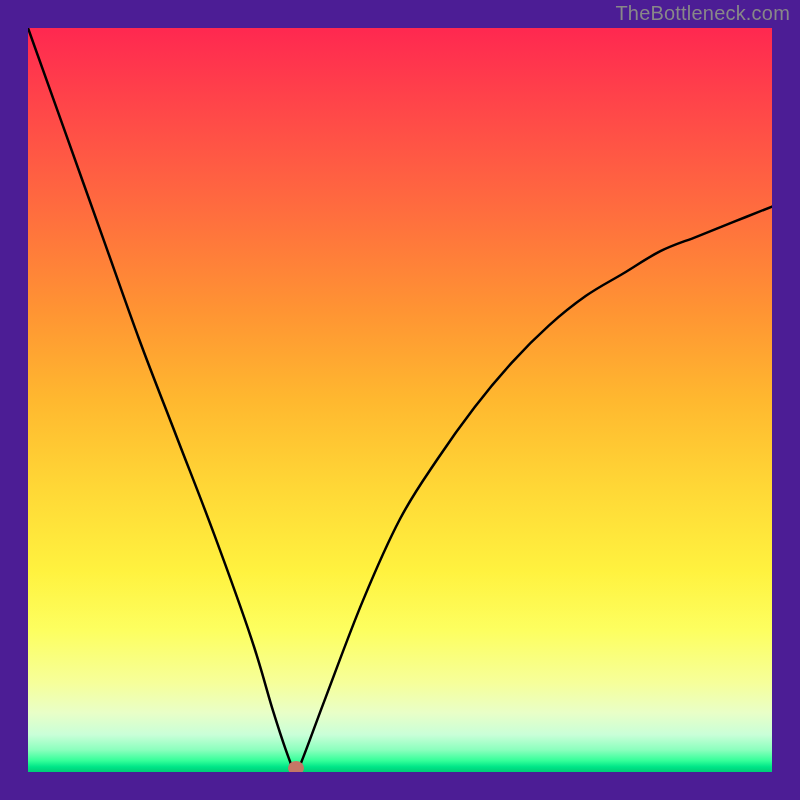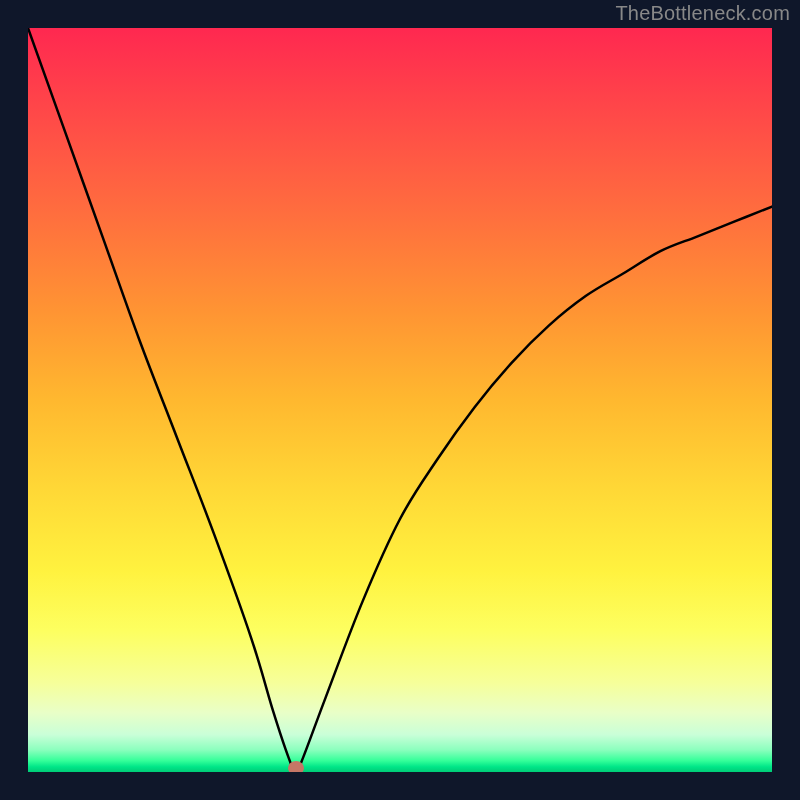--- a/index.html
+++ b/index.html
@@ -8,21 +8,21 @@
     width: 800px;
     height: 800px;
     background: #000;
     font-family: Arial, Helvetica, sans-serif;
     overflow: hidden;
   }
   .frame {
     position: relative;
     width: 800px;
     height: 800px;
-    background: #0f172a;
+    background: #4c1d95;
   }
   .plot-area {
     position: absolute;
     left: 28px;
     top: 28px;
     width: 744px;
     height: 744px;
     background: linear-gradient(
       to bottom,
       #ff2850 0%,

